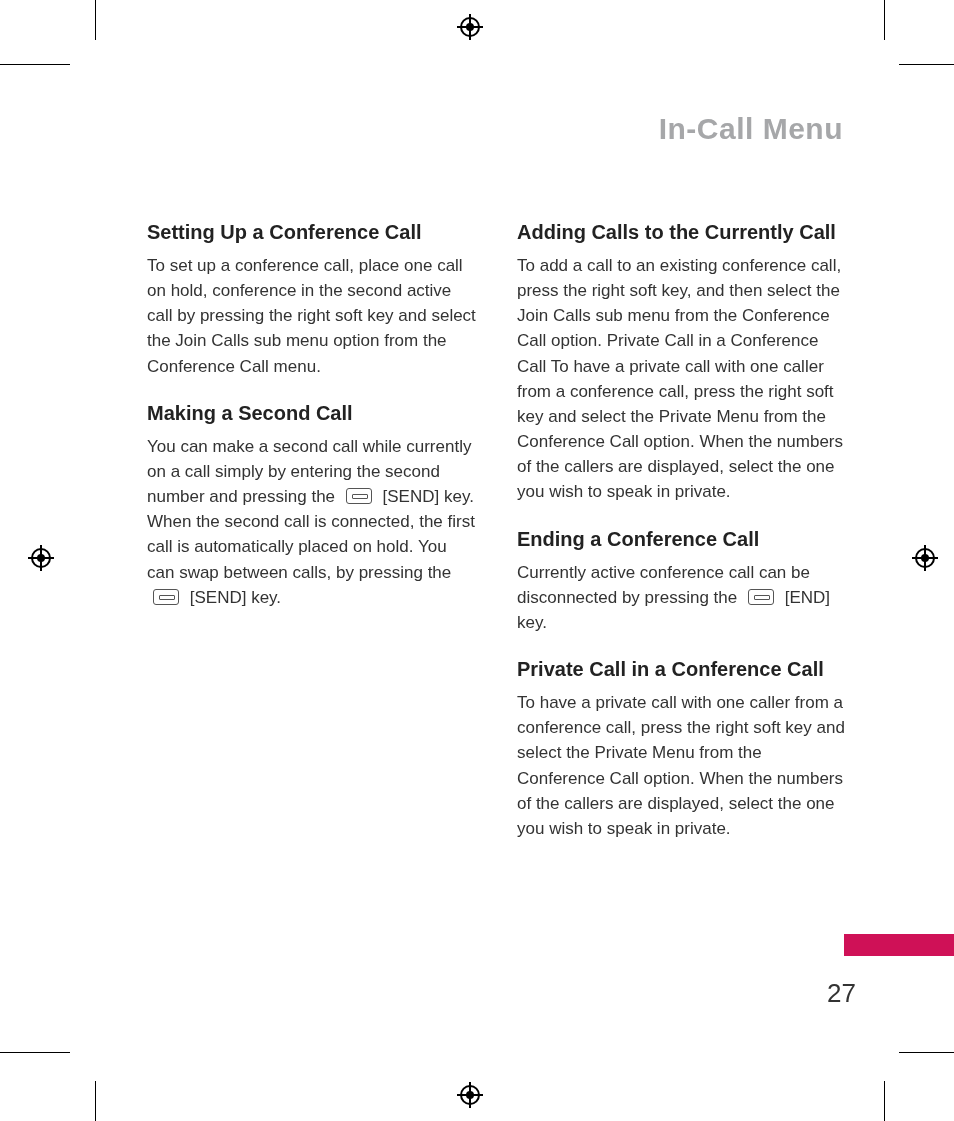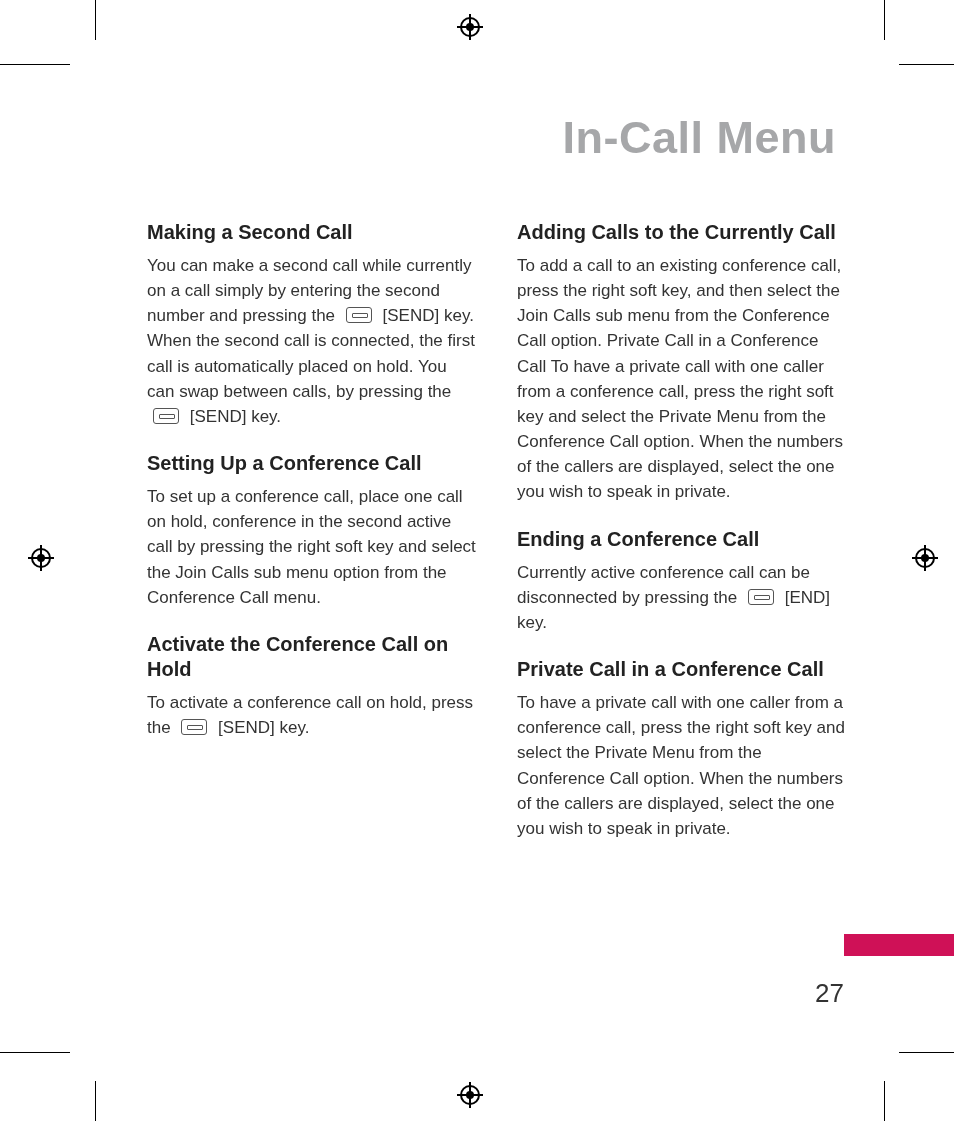--- a/index.html
+++ b/index.html
@@ -7,31 +7,31 @@
   
   .crop{position:absolute;background:#000;}
   .crop.h{height:1px;width:70px;}
   .crop.v{width:1px;height:40px;}
   .reg{position:absolute;width:26px;height:26px;}
   .reg::before{content:"";position:absolute;left:0;top:12px;width:26px;height:2px;background:#000;}
   .reg::after{content:"";position:absolute;left:12px;top:0;width:2px;height:26px;background:#000;}
   .reg .ring{position:absolute;left:3px;top:3px;width:20px;height:20px;border:2px solid #000;border-radius:50%;box-sizing:border-box;}
   .reg .dot{position:absolute;left:9px;top:9px;width:8px;height:8px;background:#000;border-radius:50%;}
 
-  .title{position:absolute;top:112px;right:118px;font-weight:700;font-size:45px;color:#A6A7A9;letter-spacing:.5px;}
+  .title{position:absolute;top:112px;right:111px;font-weight:700;font-size:30px;color:#A6A7A9;letter-spacing:.5px;}
   .columns{position:absolute;top:220px;left:147px;width:700px;display:flex;gap:40px;}
   .col{width:330px;}
   h2{font-family:"Segoe UI Semibold","Helvetica Neue",Arial,sans-serif;font-weight:700;font-size:20px;color:#222;margin:0 0 8px 0;line-height:1.25;}
   p{font-size:17px;line-height:1.48;margin:0 0 22px 0;color:#333;}
   .section{margin-bottom:8px;}
   .key-icon{display:inline-block;width:24px;height:14px;border:1px solid #555;border-radius:3px;vertical-align:-2px;margin:0 6px;position:relative;}
   .key-icon::after{content:"";position:absolute;left:5px;top:5px;width:14px;height:3px;border:1px solid #555;border-radius:1px;}
 
   .pink-bar{position:absolute;right:0;top:934px;width:110px;height:22px;background:#CF1157;}
-  .page-num{position:absolute;right:110px;top:978px;font-size:26px;color:#333;}
+  .page-num{position:absolute;right:98px;top:978px;font-size:26px;color:#333;}
 </style>
 </head>
 <body>
 
 <div class="page">
 
   <div class="crop h" style="left:0;top:64px;"></div>
   <div class="crop v" style="left:95px;top:0;"></div>
   <div class="crop h" style="right:0;top:64px;width:55px;"></div>
   <div class="crop v" style="right:69px;top:0;"></div>
@@ -58,43 +58,35 @@
       <span class="dot"></span>
     </div>
 
   <div class="title">In-Call Menu</div>
 
   <div class="columns">
 
     <div class="col">
 
       <div class="section">
+        <h2>Setting Up a Conference Call</h2>
+        <p>To set up a conference call, place one call on hold, conference in the second active call by pressing the right soft key and select the Join Calls sub menu option from the Conference Call menu.</p>
+      </div>
+
+      <div class="section">
         <h2>Making a Second Call</h2>
         <p>
           <span>You can make a second call while currently on a call simply by entering the second number and pressing the </span>
           <span class="key-icon"></span>
           <span> [SEND] key. When the second call is connected, the first call is automatically placed on hold. You can swap between calls, by pressing the </span>
           <span class="key-icon"></span>
           <span> [SEND] key.</span>
         </p>
       </div>
 
-      <div class="section">
-        <h2>Setting Up a Conference Call</h2>
-        <p>To set up a conference call, place one call on hold, conference in the second active call by pressing the right soft key and select the Join Calls sub menu option from the Conference Call menu.</p>
-      </div>
-
-      <div class="section">
-        <h2>Activate the Conference Call on Hold</h2>
-        <p>
-          <span>To activate a conference call on hold, press the </span>
-          <span class="key-icon"></span>
-          <span> [SEND]  key.</span>
-        </p>
-      </div>
 
     </div>
 
     <div class="col">
 
       <div class="section">
         <h2>Adding Calls to the Currently Call</h2>
         <p>To add a call to an existing conference call, press the right soft key, and then select the Join Calls sub menu from the Conference Call option. Private Call in a Conference Call To have a private call with one caller from a conference call, press the right soft key and select the Private Menu from the Conference Call option. When the numbers of the callers are displayed, select the one you wish to speak in private.</p>
       </div>
 

